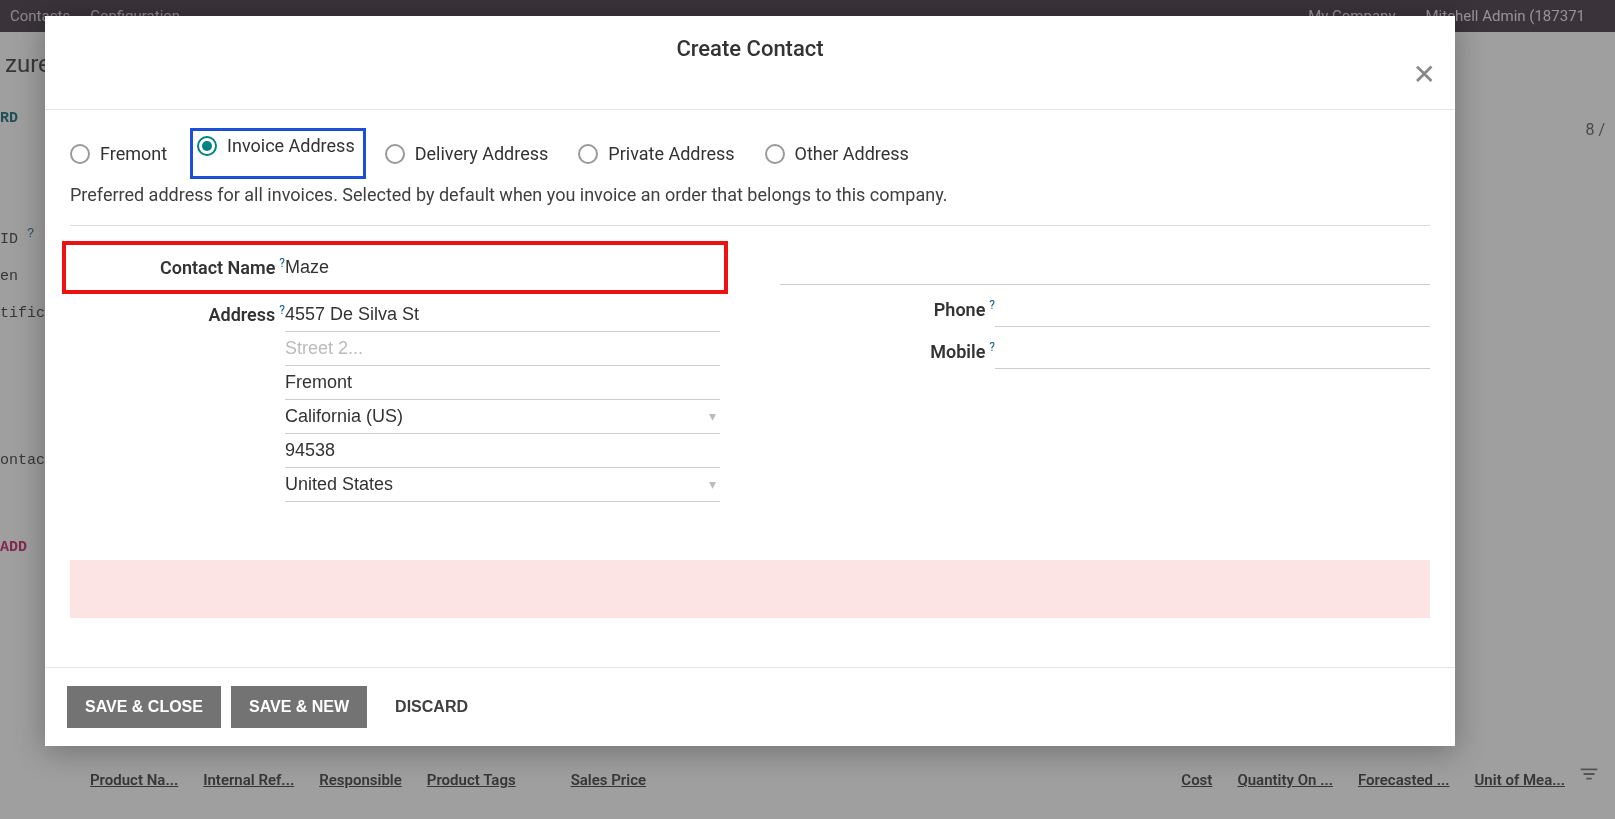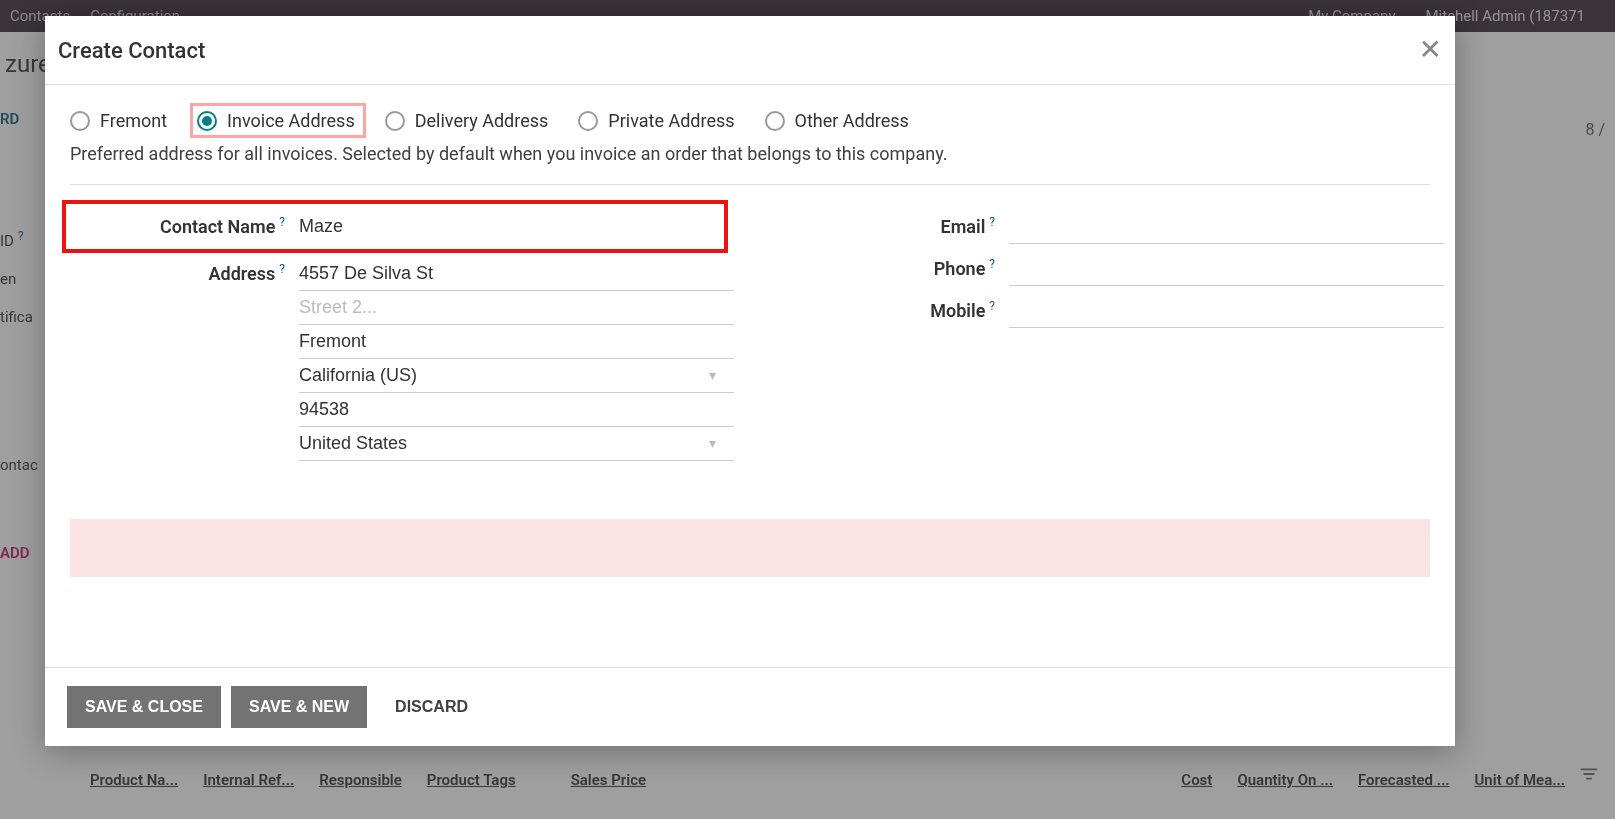--- a/index.html
+++ b/index.html
@@ -40,20 +40,21 @@
     font-size: 16px;
     color: #555;
   }
   .bg-left {
     position: absolute;
     top: 110px;
     left: 0;
     width: 60px;
     font-size: 15px;
     color: #333;
+    font-family: Liberation Mono, monospace;
   }
   .bg-left div { margin-bottom: 20px; }
   .bg-rd { color: #0b5d6e; font-weight:600;}
   .bg-add { color: #be185d; font-weight:600;}
   .bg-columns {
     position: absolute;
     bottom: 30px;
     left: 90px;
     right: 50px;
     display: flex;
@@ -82,24 +83,25 @@
     top: 16px;
     left: 45px;
     width: 1410px;
     height: 730px;
     background: #fff;
     box-shadow: 0 5px 30px rgba(0,0,0,0.3);
     display: flex;
     flex-direction: column;
   }
   .modal-header {
-    padding: 20px 13px;
+    padding: 20px 19px;
     border-bottom: 1px solid #e5e5e5;
     display: flex;
     align-items: center;
+    flex-direction: column;
   }
   .modal-header h2 {
     font-size: 22px;
     font-weight: 500;
     color: #333;
   }
   .modal-header .close {
     margin-left: auto;
     font-size: 28px;
     color: #888;
@@ -135,22 +137,22 @@
   }
   .radio-opt.selected .radio-circle {
     border-color: #00818a;
   }
   .radio-opt.selected .radio-dot {
     width: 10px; height: 10px;
     background: #00818a;
     border-radius: 50%;
   }
   .hl-radio {
-    border: 3px solid #fca5a5;
-    padding: 4px 8px 4px 4px;
+    border: 3px solid #1d4ed8;
+    padding: 4px 8px 20px 4px;
     margin: -7px -11px -7px -7px;
   }
   .helper-text {
     font-size: 18px;
     color: #404040;
     margin-bottom: 20px;
   }
   .hr {
     border: none;
     border-top: 1px solid #ddd;
@@ -187,21 +189,20 @@
   }
   .txtfield, .selfield {
     width: 100%;
     border: none;
     border-bottom: 1px solid #ccc;
     font-size: 18px;
     padding: 6px 0;
     background: transparent;
     color: #333;
     outline: none;
-    margin-left: 14px;
   }
   .txtfield::placeholder { color: #bbb; }
   .selwrap {
     position: relative;
   }
   .selwrap::after {
     content: "▾";
     position: absolute;
     right: 4px;
     top: 8px;
@@ -358,23 +359,20 @@
             <input class="txtfield" value="94538" style="">
             <div class="selwrap">
               <input class="txtfield" value="United States" style="">
             </div>
           </div>
         </div>
       </div>
 
       <div class="form-col">
         <div class="form-row">
-          <div class="form-label">
-            <span>Email</span><span class="q">?</span>
-          </div>
           <div class="form-fields">
             <input class="txtfield" value="" style="">
           </div>
         </div>
         <div class="form-row">
           <div class="form-label">
             <span>Phone</span><span class="q">?</span>
           </div>
           <div class="form-fields">
             <input class="txtfield" value="" style="">

